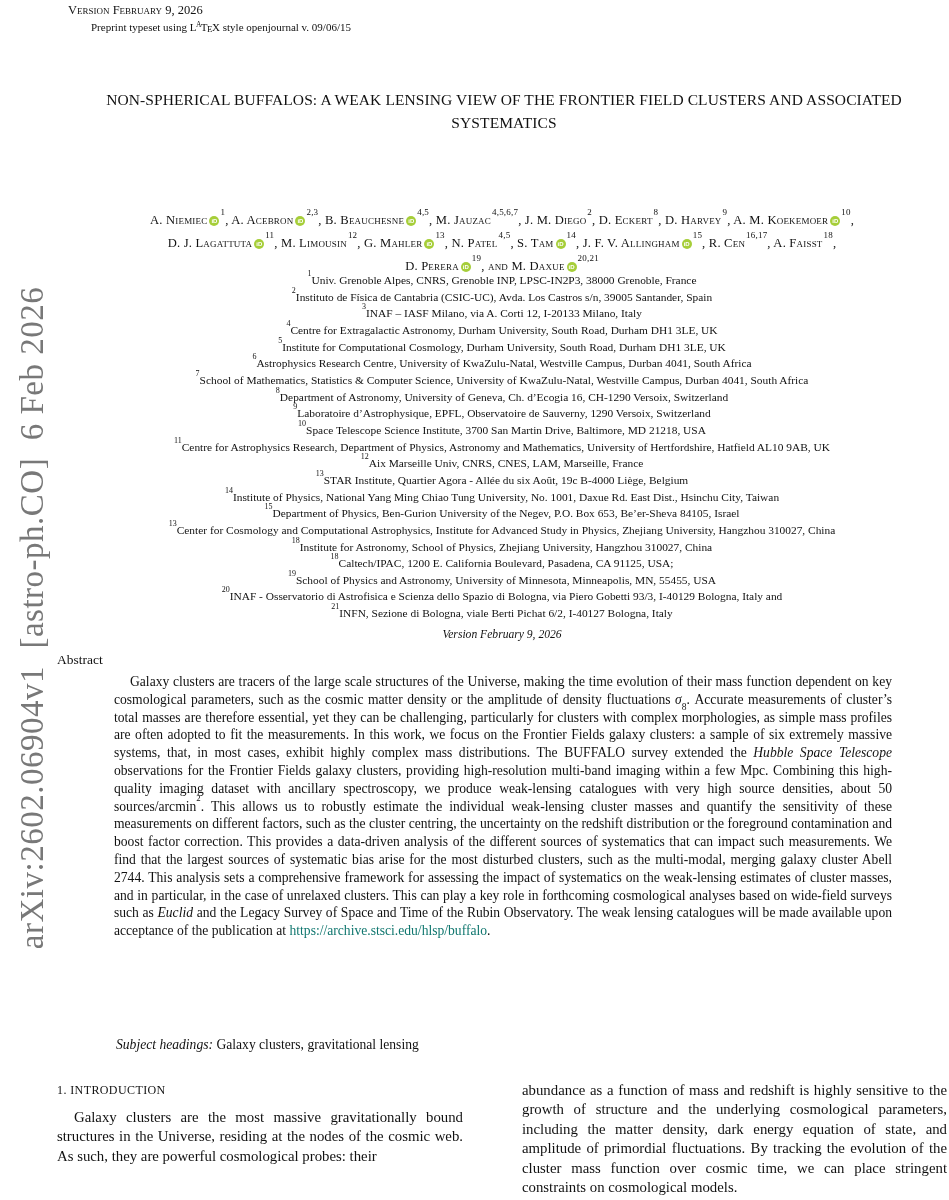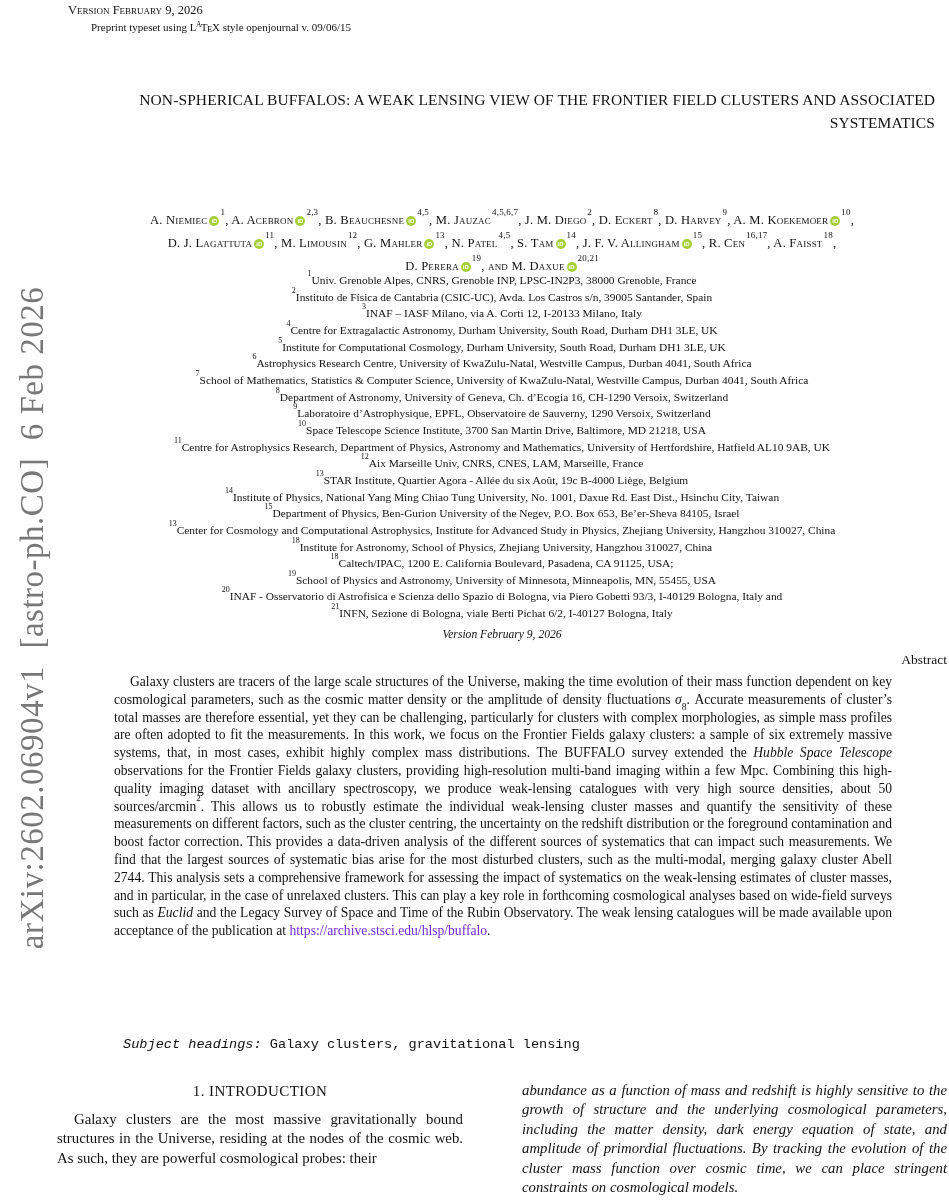--- a/index.html
+++ b/index.html
@@ -15,54 +15,54 @@
     white-space:pre; font-size:33px; color:#787878; letter-spacing:0.5px;
   }
   
   .header { position:absolute; top:3px; left:68px; line-height:1.25; }
   .header .version-line { font-variant:small-caps; font-size:12.5px; }
   .header .preprint-line { font-size:11px; margin-top:1px;margin-left:23px; }
   .latex-a { font-size:7.5px; vertical-align:3.5px; margin:0 -0.5px; }
   .latex-e { font-size:9px; vertical-align:-2px; margin:0 -0.5px; }
   
   .title {
-    position:absolute; top:88px; left:45px; width:890px;
-    text-align:right; font-size:15.5px; line-height:1.5; letter-spacing:0.1px;
+    position:absolute; top:88px; left:59px; width:890px;
+    text-align:center; font-size:15.5px; line-height:1.5; letter-spacing:0.1px;
   }
   
   .authors { position:absolute; top:209px; left:29px; width:946px; text-align:center; font-size:12.6px; }
   .author-line { font-variant:small-caps; white-space:nowrap; line-height:23px; letter-spacing:0.2px; }
   .author-line sup { font-size:9px; position:relative; top:-0.45em; line-height:0; margin-left:1px; font-variant:normal; }
   .orcid-icon {
     display:inline-block; width:10px; height:10px; border-radius:50%;
     background:#a6ce39; color:#fff; font-family:"Liberation Sans",sans-serif;
     font-size:6px; font-weight:bold; line-height:10px; text-align:center;
     vertical-align:1px; margin-left:2px; font-variant:normal; letter-spacing:0;
   }
   
   .affils { position:absolute; top:272px; left:29px; width:946px; text-align:center; font-size:11.4px; line-height:16.65px; }
   .affil-line sup { font-size:8px; position:relative; top:-0.4em; line-height:0; }
   .version-date { position:absolute; top:628px; left:57px; width:890px; text-align:center; font-style:italic; font-size:11.6px; }
   
-  .abs-heading { position:absolute; top:652px; left:57px; width:890px; text-align:right; font-size:13.5px; }
+  .abs-heading { position:absolute; top:652px; left:57px; width:890px; text-align:left; font-size:13.5px; }
   .abstract {
     position:absolute; top:673px; left:114px; width:778px;
     font-size:13.6px; line-height:17.8px; text-align:justify; text-indent:16px;
   }
   .abstract i { font-style:italic; }
   sub.msub { font-size:0.7em; position:relative; top:0.25em; line-height:0; }
   sup.msup { font-size:0.65em; position:relative; top:-0.45em; line-height:0; }
-  a.link { color:#6d28d9; text-decoration:none; }
-  .subject { position:absolute; top:1037px; left:123px; width:778px; font-size:13.6px;font-family:Liberation Mono, monospace; }
+  a.link { color:#0f766e; text-decoration:none; }
+  .subject { position:absolute; top:1037px; left:116px; width:778px; font-size:13.6px; }
   .subject .label { font-style:italic; }
   
   .columns { position:absolute; top:1081px; left:57px; width:890px; display:flex; gap:59px; }
   .col-left { width:406px; }
-  .col-right { width:425px;font-style:italic; }
-  .section-heading { text-align:center; font-size:15px; letter-spacing:0.4px; margin:2px 0 10px 0; }
+  .col-right { width:425px; }
+  .section-heading { text-align:left; font-size:12px; letter-spacing:0.4px; margin:2px 0 10px 0; }
   .col-par { margin:0; font-size:14.8px; line-height:19.4px; text-align:justify; }
   .col-left .col-par { text-indent:17px; }
   
   .email { position:absolute; top:1203px; left:68px; font-size:11px;font-style:italic; }
 </style>
 </head>
 <body>
 
 <div class="page">
 

